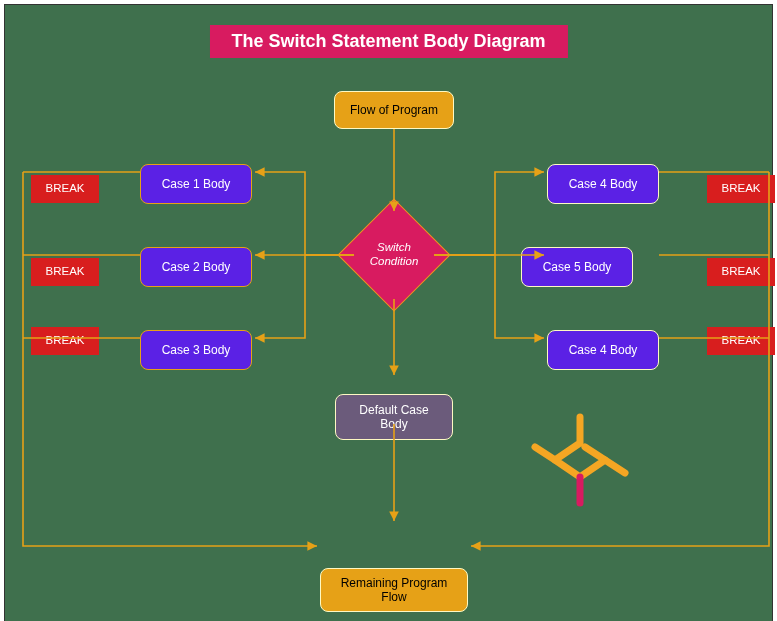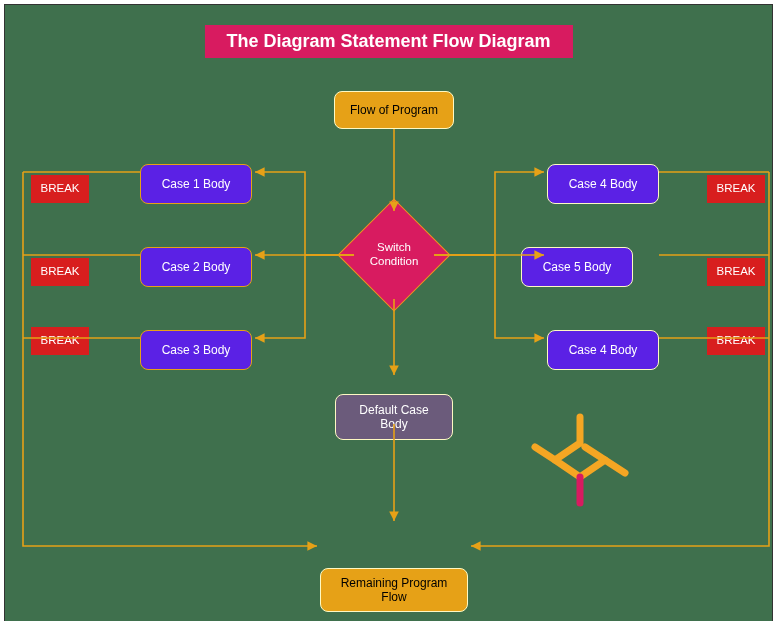--- a/index.html
+++ b/index.html
@@ -53,30 +53,31 @@
   .case {
     background: #5b21e5;
     width: 112px;
     height: 40px;
     margin-top: 12px;
   }
   .case.left { border-color: #e6a117; }
   .break {
     background: #d81e1e;
     color: #fff;
-    width: 58px;
+    width: 68px;
     height: 28px;
     font-size: 11.5px;
     border-radius: 0;
     border: none;
   }
   .diamond-wrap {
     position: absolute;
     width: 110px;
     height: 110px;
+    font-style: italic;
   }
   .diamond {
     width: 80px;
     height: 80px;
     background: #d81b60;
     border: 1px solid #e6a117;
     transform: rotate(45deg);
     position: absolute;
     top: 15px;
     left: 15px;
@@ -113,21 +114,21 @@
   }
   .logo {
     position: absolute;
   }
 </style>
 </head>
 <body>
 
 <div class="canvas">
 
-  <div class="title">The Diagram Statement Flow Diagram</div>
+  <div class="title">The Switch Statement Body Diagram</div>
 
   <div class="node rounded flowtop" style="left:329px; top:86px;">Flow of Program</div>
 
   <div class="diamond-wrap" style="left:334px; top:195px;">
     <div class="diamond"></div>
     <div class="diamond-label">Switch<br>Condition</div>
   </div>
 
   <div class="node rounded case left" style="left:135px; top:147px;">Case 1 Body</div>
   <div class="node rounded case left" style="left:135px; top:230px;">Case 2 Body</div>

